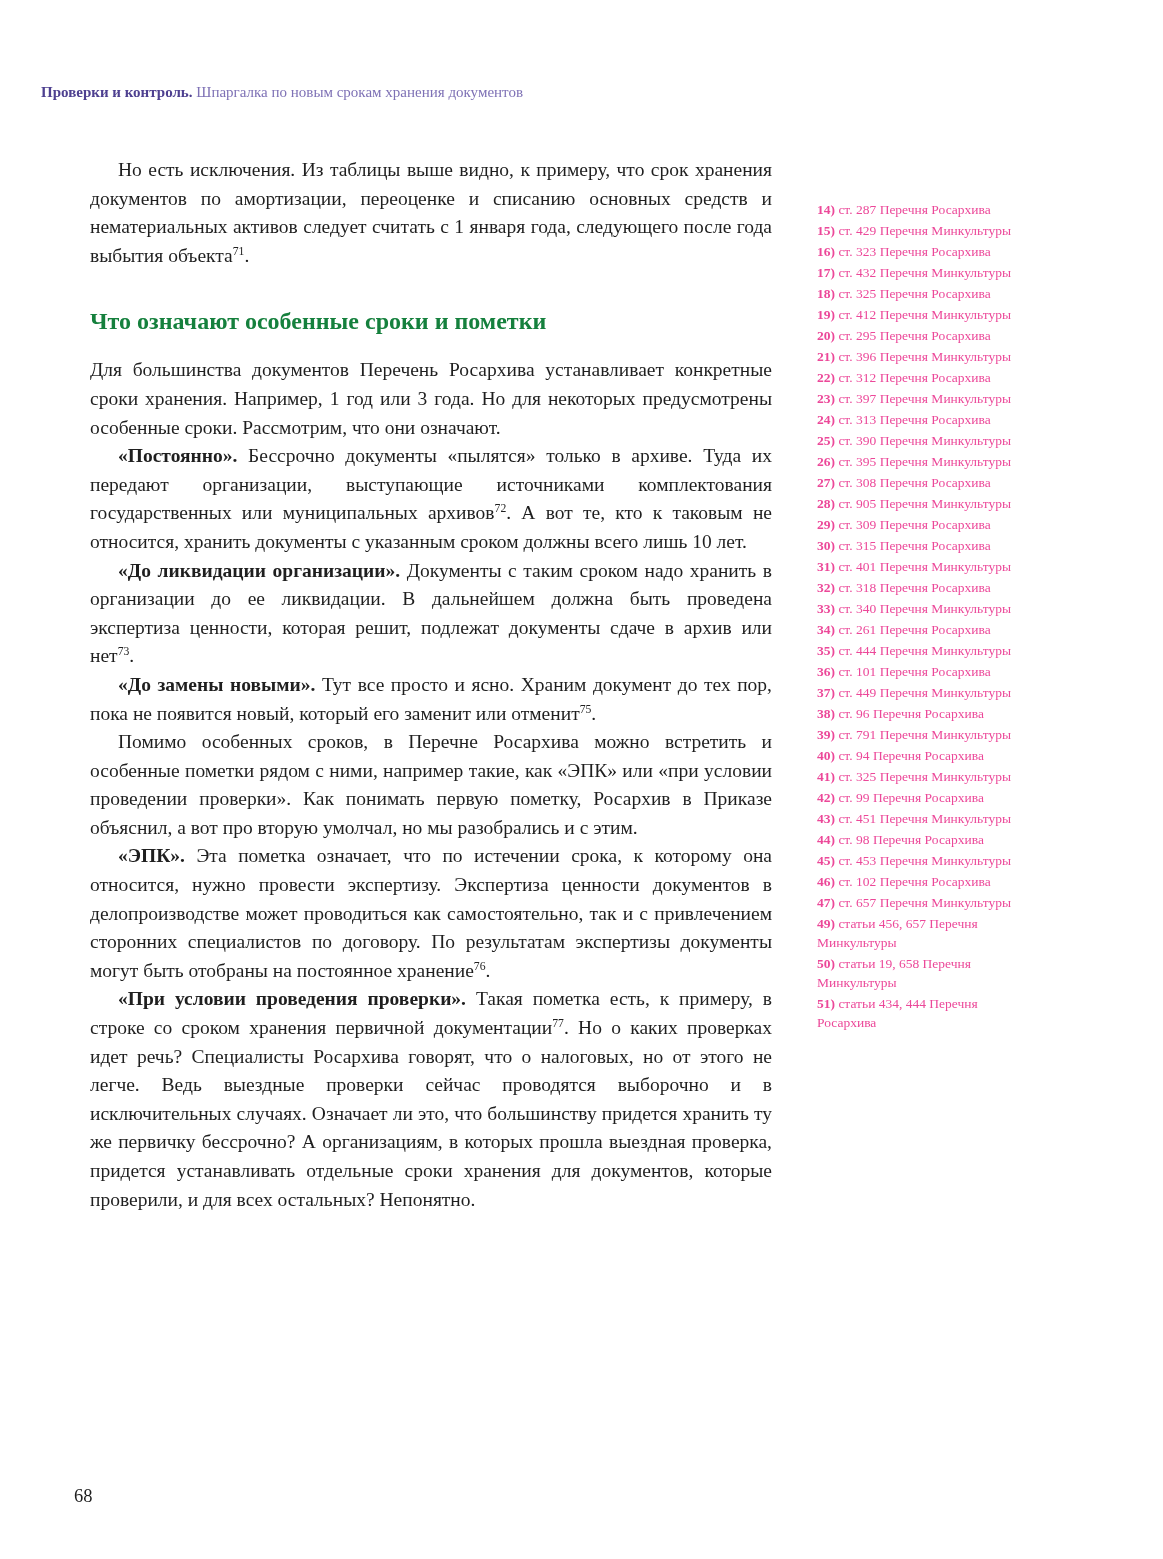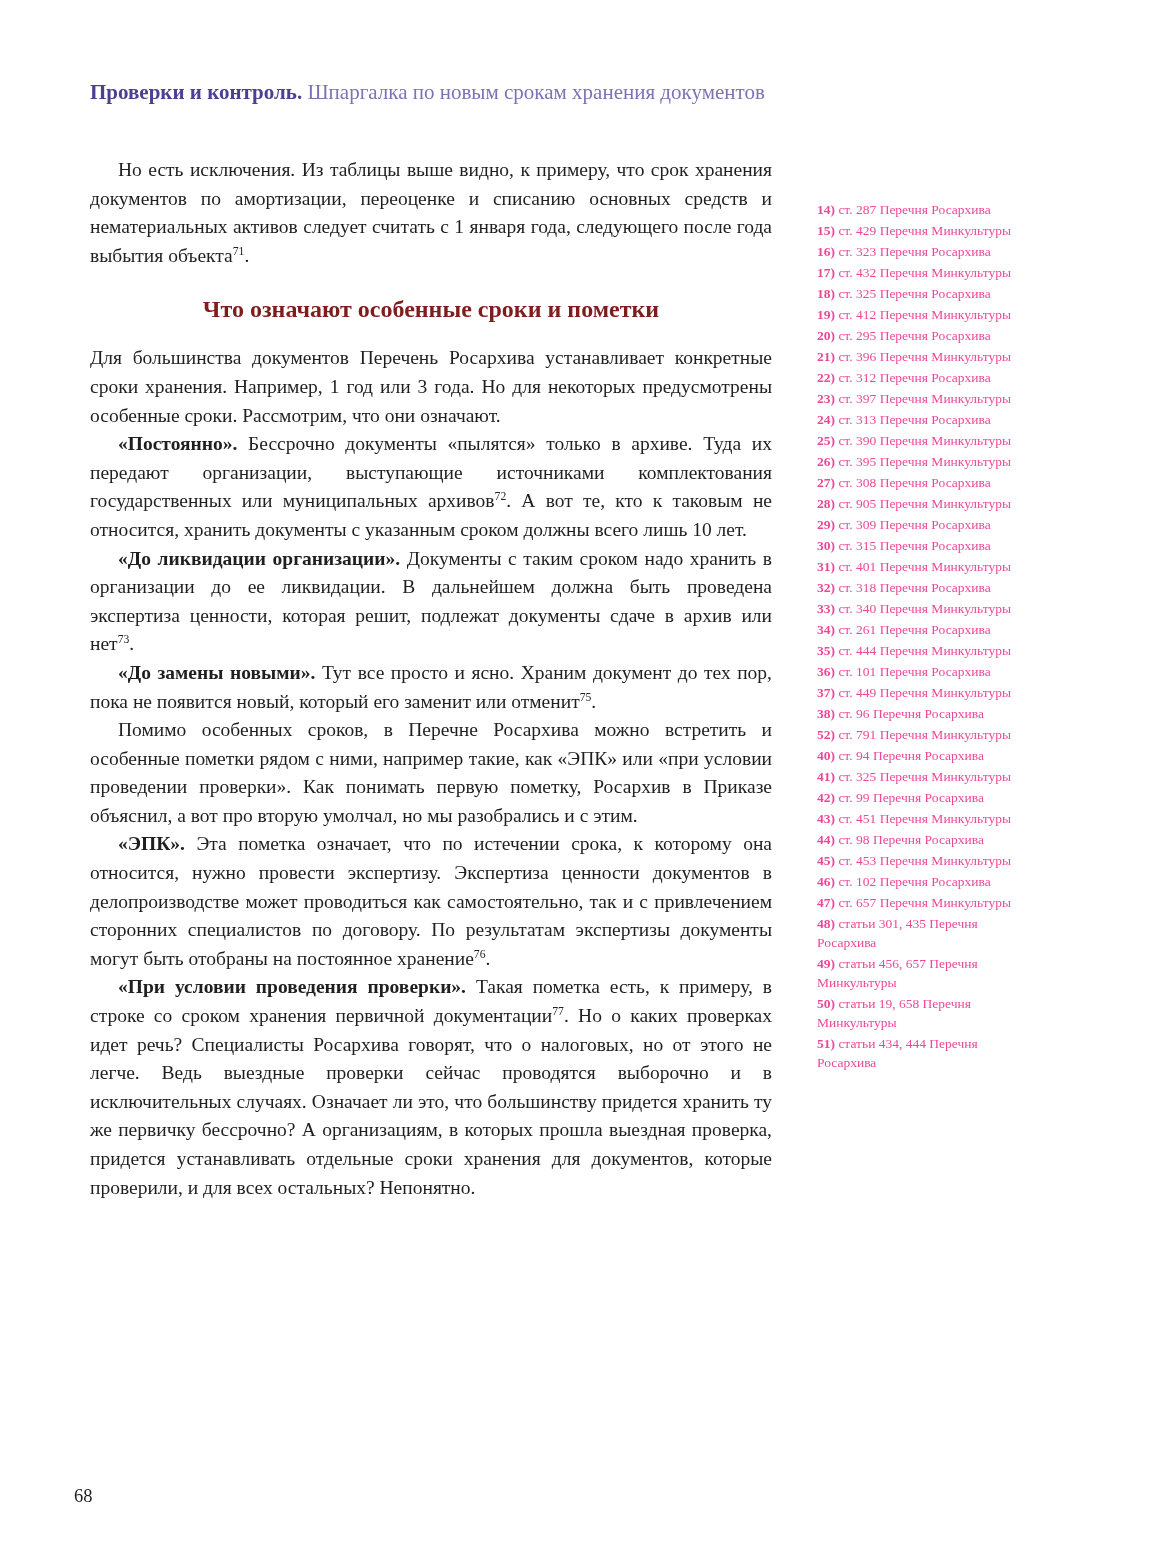--- a/index.html
+++ b/index.html
@@ -9,22 +9,22 @@
     width: 1163px;
     height: 1559px;
     background: #ffffff;
     overflow: hidden;
     box-sizing: border-box;
     font-family: "Liberation Serif", serif;
     color: #1f1f1f;
     padding-top: 80px;
   }
   .page-header {
-    margin: 0 88px 0 90px;
-    font-size: 21px;
+    margin: 0 88px 0 41px;
+    font-size: 15px;
     line-height: 24px;
   }
   .page-header .kicker-bold { font-weight: bold; color: var(--accent-bold, #4e4090); }
   .page-header .kicker-rest { font-weight: normal; color: var(--accent-rest, #7e71b5); }
 
   .columns {
     display: flex;
     align-items: flex-start;
     margin: 52px 88px 0 90px;
   }
@@ -39,23 +39,23 @@
   .para strong { font-weight: bold; }
   sup {
     font-size: 0.6em;
     line-height: 0;
     vertical-align: super;
   }
   h2.section-heading {
     font-size: 24px;
     line-height: 30px;
     font-weight: bold;
-    color: #7f1d1d;
-    text-align: center;
-    margin: 24px 0 20px 0;
+    color: #15803d;
+    text-align: left;
+    margin: 36px 0 20px 0;
   }
   .aside-col {
     width: 208px;
     margin-left: 45px;
     padding-top: 44px;
     font-size: 13.5px;
     line-height: 19px;
     text-align: left;
     color: #ec4899;
   }
@@ -115,30 +115,29 @@
           <div class="footnote"><span class="fn-num">29)</span><span> ст. 309 Перечня Росархива</span></div>
           <div class="footnote"><span class="fn-num">30)</span><span> ст. 315 Перечня Росархива</span></div>
           <div class="footnote"><span class="fn-num">31)</span><span> ст. 401 Перечня Минкультуры</span></div>
           <div class="footnote"><span class="fn-num">32)</span><span> ст. 318 Перечня Росархива</span></div>
           <div class="footnote"><span class="fn-num">33)</span><span> ст. 340 Перечня Минкультуры</span></div>
           <div class="footnote"><span class="fn-num">34)</span><span> ст. 261 Перечня Росархива</span></div>
           <div class="footnote"><span class="fn-num">35)</span><span> ст. 444 Перечня Минкультуры</span></div>
           <div class="footnote"><span class="fn-num">36)</span><span> ст. 101 Перечня Росархива</span></div>
           <div class="footnote"><span class="fn-num">37)</span><span> ст. 449 Перечня Минкультуры</span></div>
           <div class="footnote"><span class="fn-num">38)</span><span> ст. 96 Перечня Росархива</span></div>
-          <div class="footnote"><span class="fn-num">52)</span><span> ст. 791 Перечня Минкультуры</span></div>
+          <div class="footnote"><span class="fn-num">39)</span><span> ст. 791 Перечня Минкультуры</span></div>
           <div class="footnote"><span class="fn-num">40)</span><span> ст. 94 Перечня Росархива</span></div>
           <div class="footnote"><span class="fn-num">41)</span><span> ст. 325 Перечня Минкультуры</span></div>
           <div class="footnote"><span class="fn-num">42)</span><span> ст. 99 Перечня Росархива</span></div>
           <div class="footnote"><span class="fn-num">43)</span><span> ст. 451 Перечня Минкультуры</span></div>
           <div class="footnote"><span class="fn-num">44)</span><span> ст. 98 Перечня Росархива</span></div>
           <div class="footnote"><span class="fn-num">45)</span><span> ст. 453 Перечня Минкультуры</span></div>
           <div class="footnote"><span class="fn-num">46)</span><span> ст. 102 Перечня Росархива</span></div>
           <div class="footnote"><span class="fn-num">47)</span><span> ст. 657 Перечня Минкультуры</span></div>
-          <div class="footnote"><span class="fn-num">48)</span><span> статьи 301, 435 Перечня Росархива</span></div>
           <div class="footnote"><span class="fn-num">49)</span><span> статьи 456, 657 Перечня Минкультуры</span></div>
           <div class="footnote"><span class="fn-num">50)</span><span> статьи 19, 658 Перечня Минкультуры</span></div>
           <div class="footnote"><span class="fn-num">51)</span><span> статьи 434, 444 Перечня Росархива</span></div>
         </div>
     </aside>
   </div>
 
   <div class="page-number">68</div>
 
 </div>

